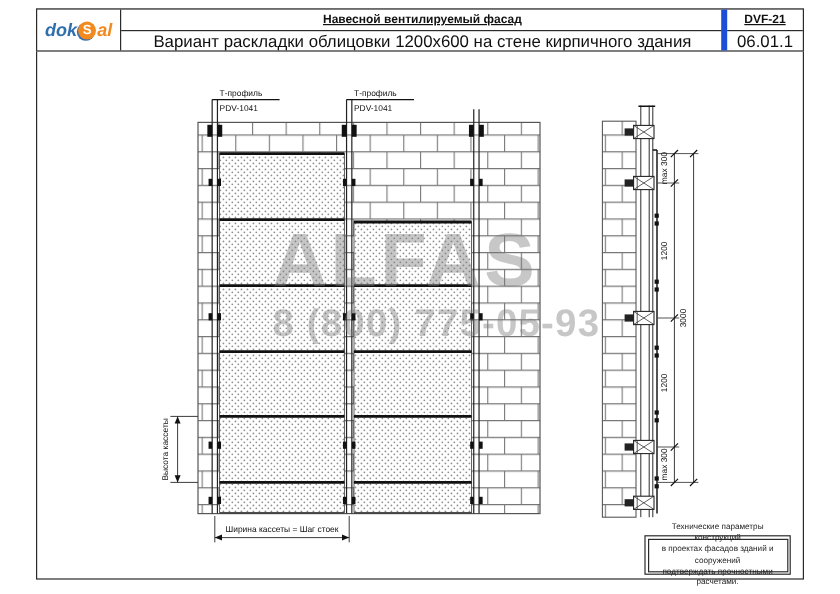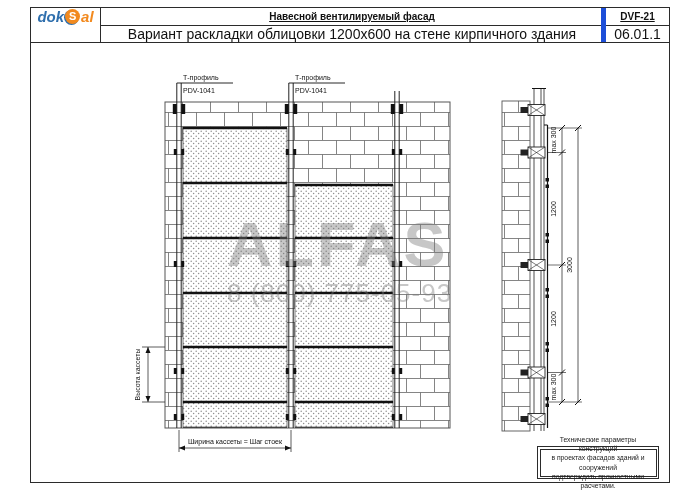--- a/index.html
+++ b/index.html
@@ -8,41 +8,41 @@
     background:#ffffff;font-family:"Liberation Sans",sans-serif;color:#111;
   }
   
   .frame{position:absolute;left:30px;top:7px;width:640px;height:476px;
     border:1.5px solid #2b2b2b;box-sizing:border-box;z-index:2;pointer-events:none;}
   
   .tb{position:absolute;left:30px;top:7px;width:640px;height:36px;
     border:1.5px solid #2b2b2b;box-sizing:border-box;background:#fff;z-index:3;}
   .tb-logo{position:absolute;left:0;top:0;width:70px;height:100%;
     border-right:1px solid #2b2b2b;box-sizing:border-box;
-    display:flex;align-items:flex-start;justify-content:center;}
+    display:flex;align-items:center;justify-content:center;}
   .logo-wrap{font-style:italic;font-weight:bold;font-size:15px;display:flex;align-items:center;}
   .logo-dok{color:#2f6fad;}
   .logo-al{color:#f28a1f;}
   .logo-s{display:inline-block;width:15px;height:15px;border-radius:50%;
     background:#f28a1f;color:#fff;font-size:11px;line-height:15px;text-align:center;
     font-style:normal;margin:0 1px;box-shadow:-1px 1px 0 #2f6fad;}
   .tb-main{position:absolute;left:70px;top:0;width:502px;height:100%;}
   .tb-code{position:absolute;right:0;top:0;width:68px;height:100%;
     border-left:5px solid #1d4ed8;box-sizing:border-box;}
   .tb-row1{height:17px;border-bottom:1px solid #2b2b2b;display:flex;align-items:center;
     justify-content:center;font-weight:bold;font-size:10px;text-decoration:underline;}
   .tb-row2{height:16px;display:flex;align-items:center;justify-content:center;font-size:14px;}
   
   .canvas-svg{position:absolute;left:0;top:0;z-index:1;}
   svg text{font-family:"Liberation Sans",sans-serif;fill:#111;}
   
   .watermark{position:absolute;left:227px;top:186px;z-index:5;pointer-events:none;
     color:rgba(122,122,122,0.42);white-space:nowrap;}
-  .wm-name{font-size:63px;font-weight:bold;letter-spacing:3px;line-height:1;margin-top:27px;}
-  .wm-phone{font-size:26px;font-weight:normal;letter-spacing:1px;margin-top:2px;}
+  .wm-name{font-size:63px;font-weight:bold;letter-spacing:3px;line-height:1;}
+  .wm-phone{font-size:32px;font-weight:bold;letter-spacing:1px;margin-top:2px;}
   
   .note-outer{position:absolute;left:537px;top:446px;width:122px;height:33px;
     border:1px solid #2b2b2b;box-sizing:border-box;background:#fff;z-index:4;padding:1.5px;}
   .note-inner{border:1px solid #2b2b2b;width:100%;height:100%;box-sizing:border-box;
     display:flex;flex-direction:column;align-items:center;justify-content:center;}
   .note-line{font-size:6.8px;line-height:1.35;text-align:center;color:#1c1c1c;}
 </style>
 </head>
 <body>
 

